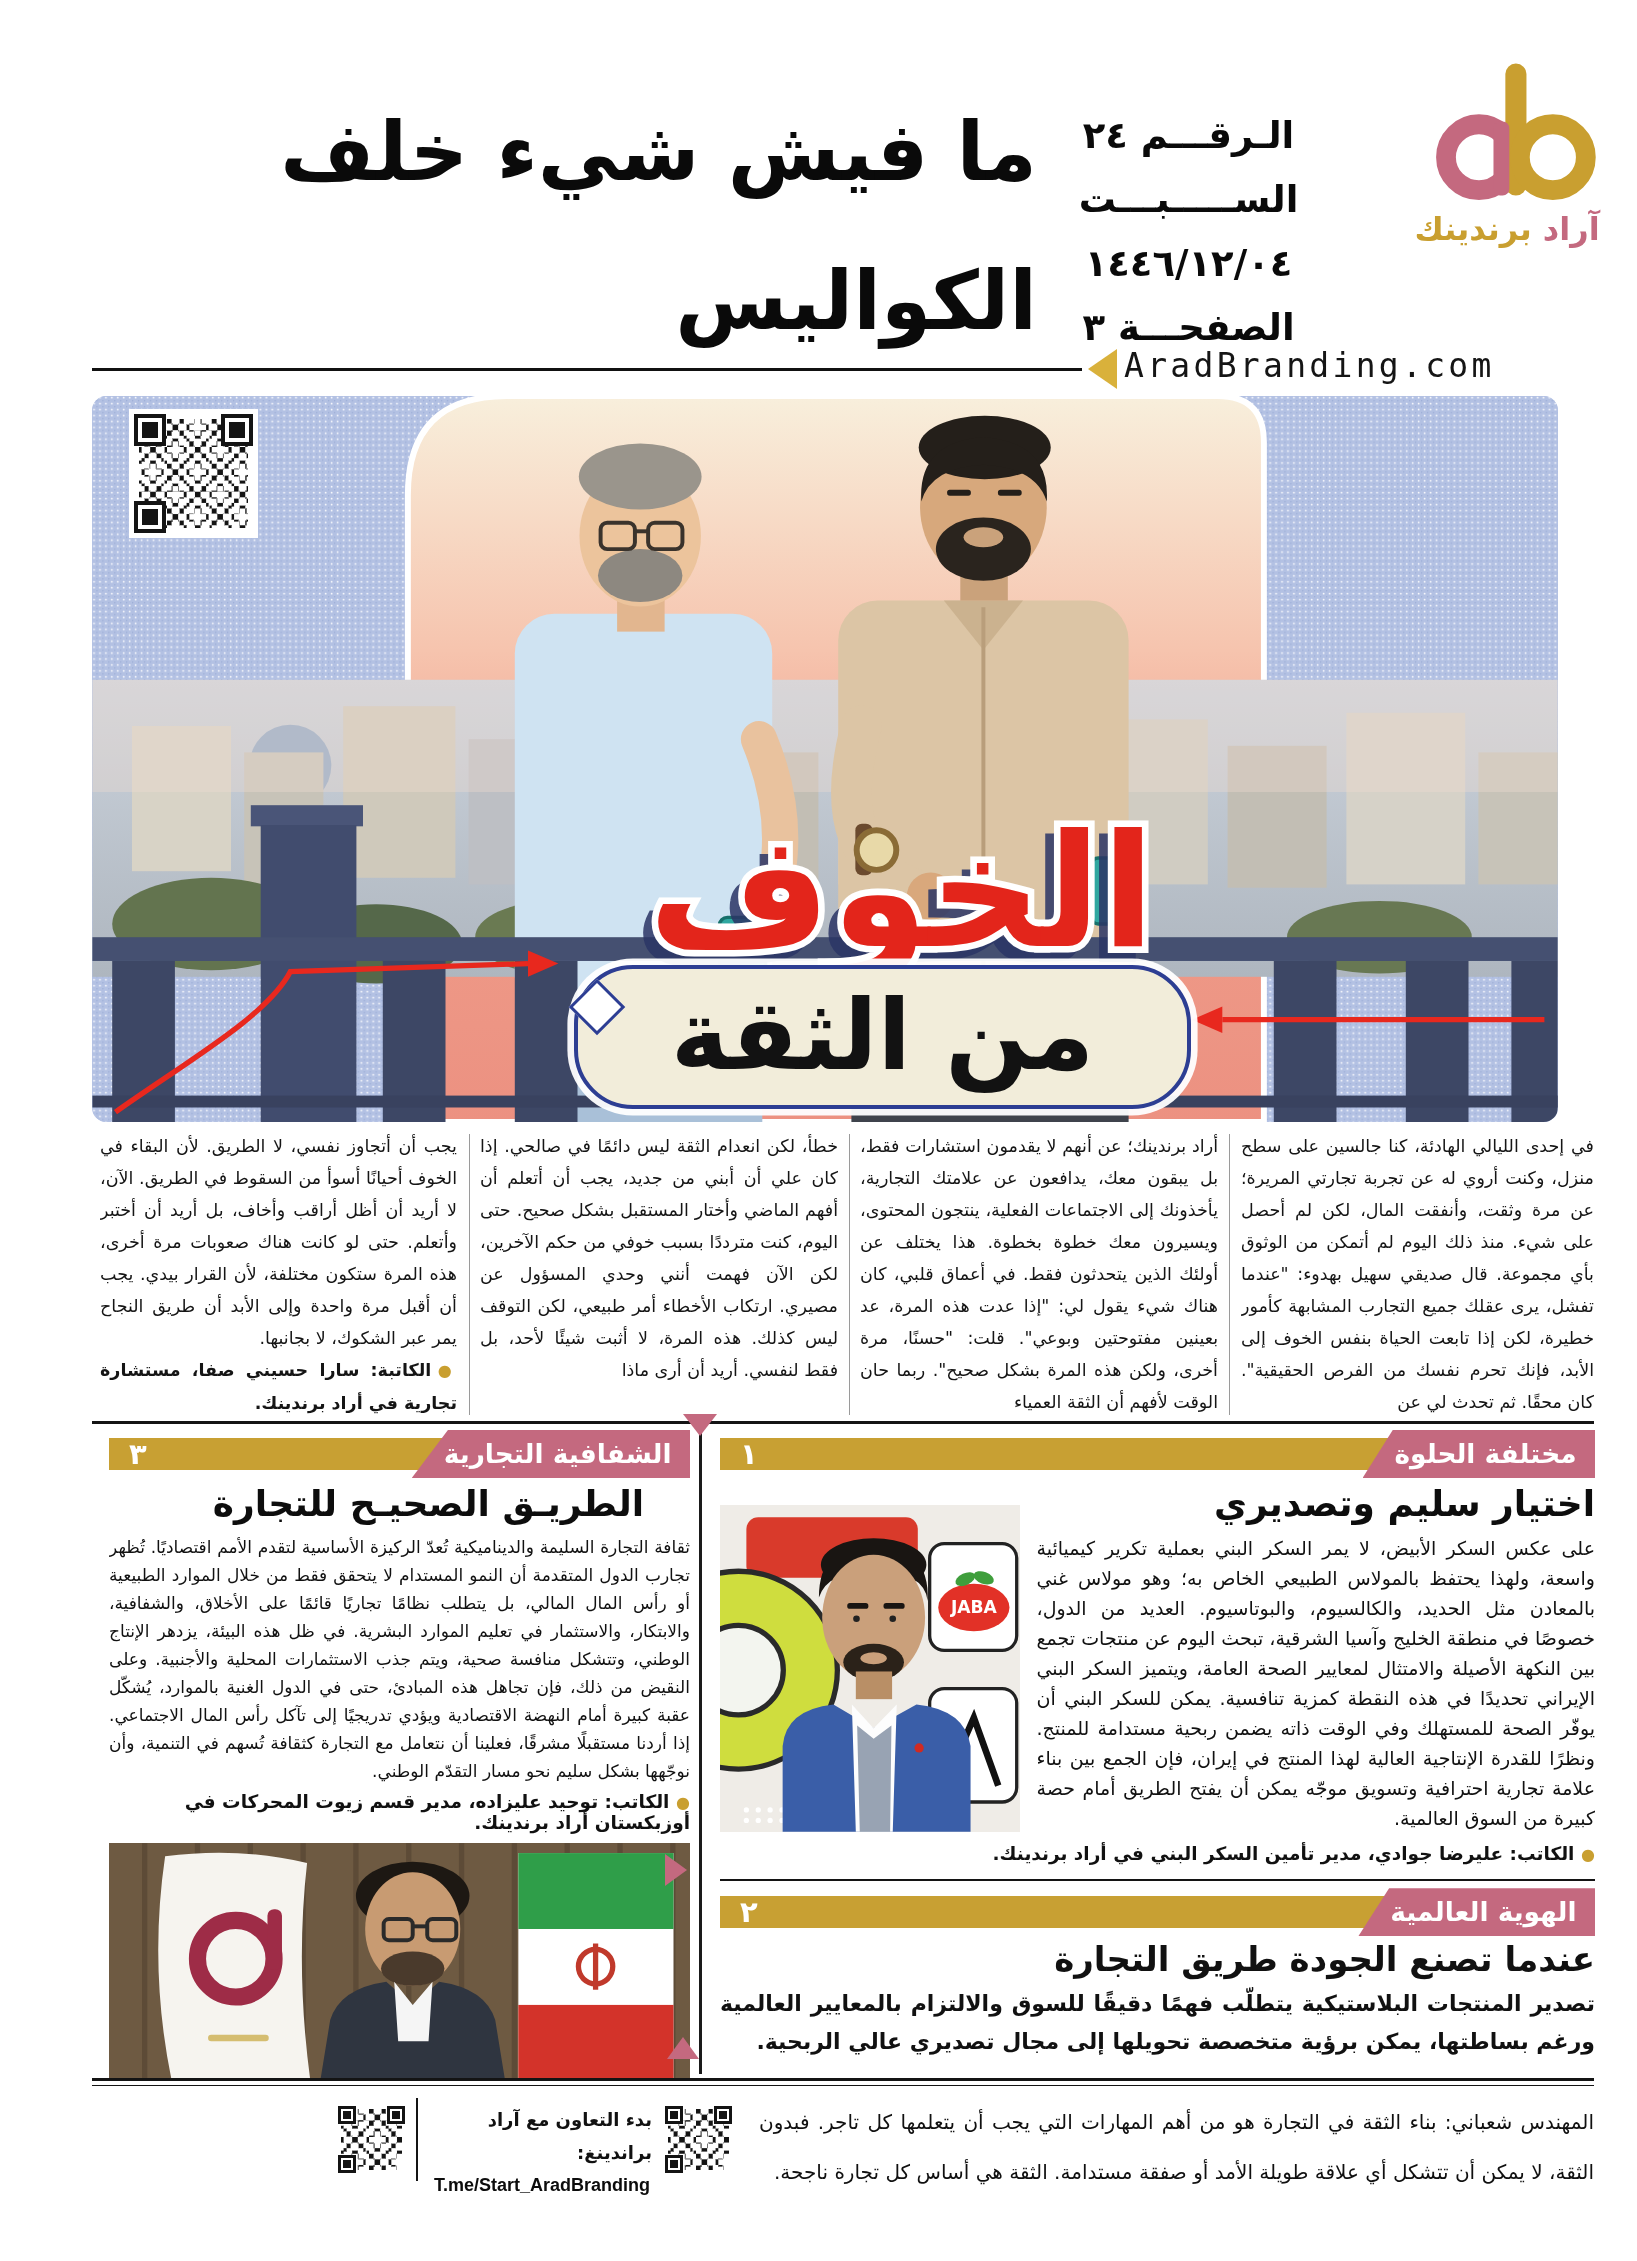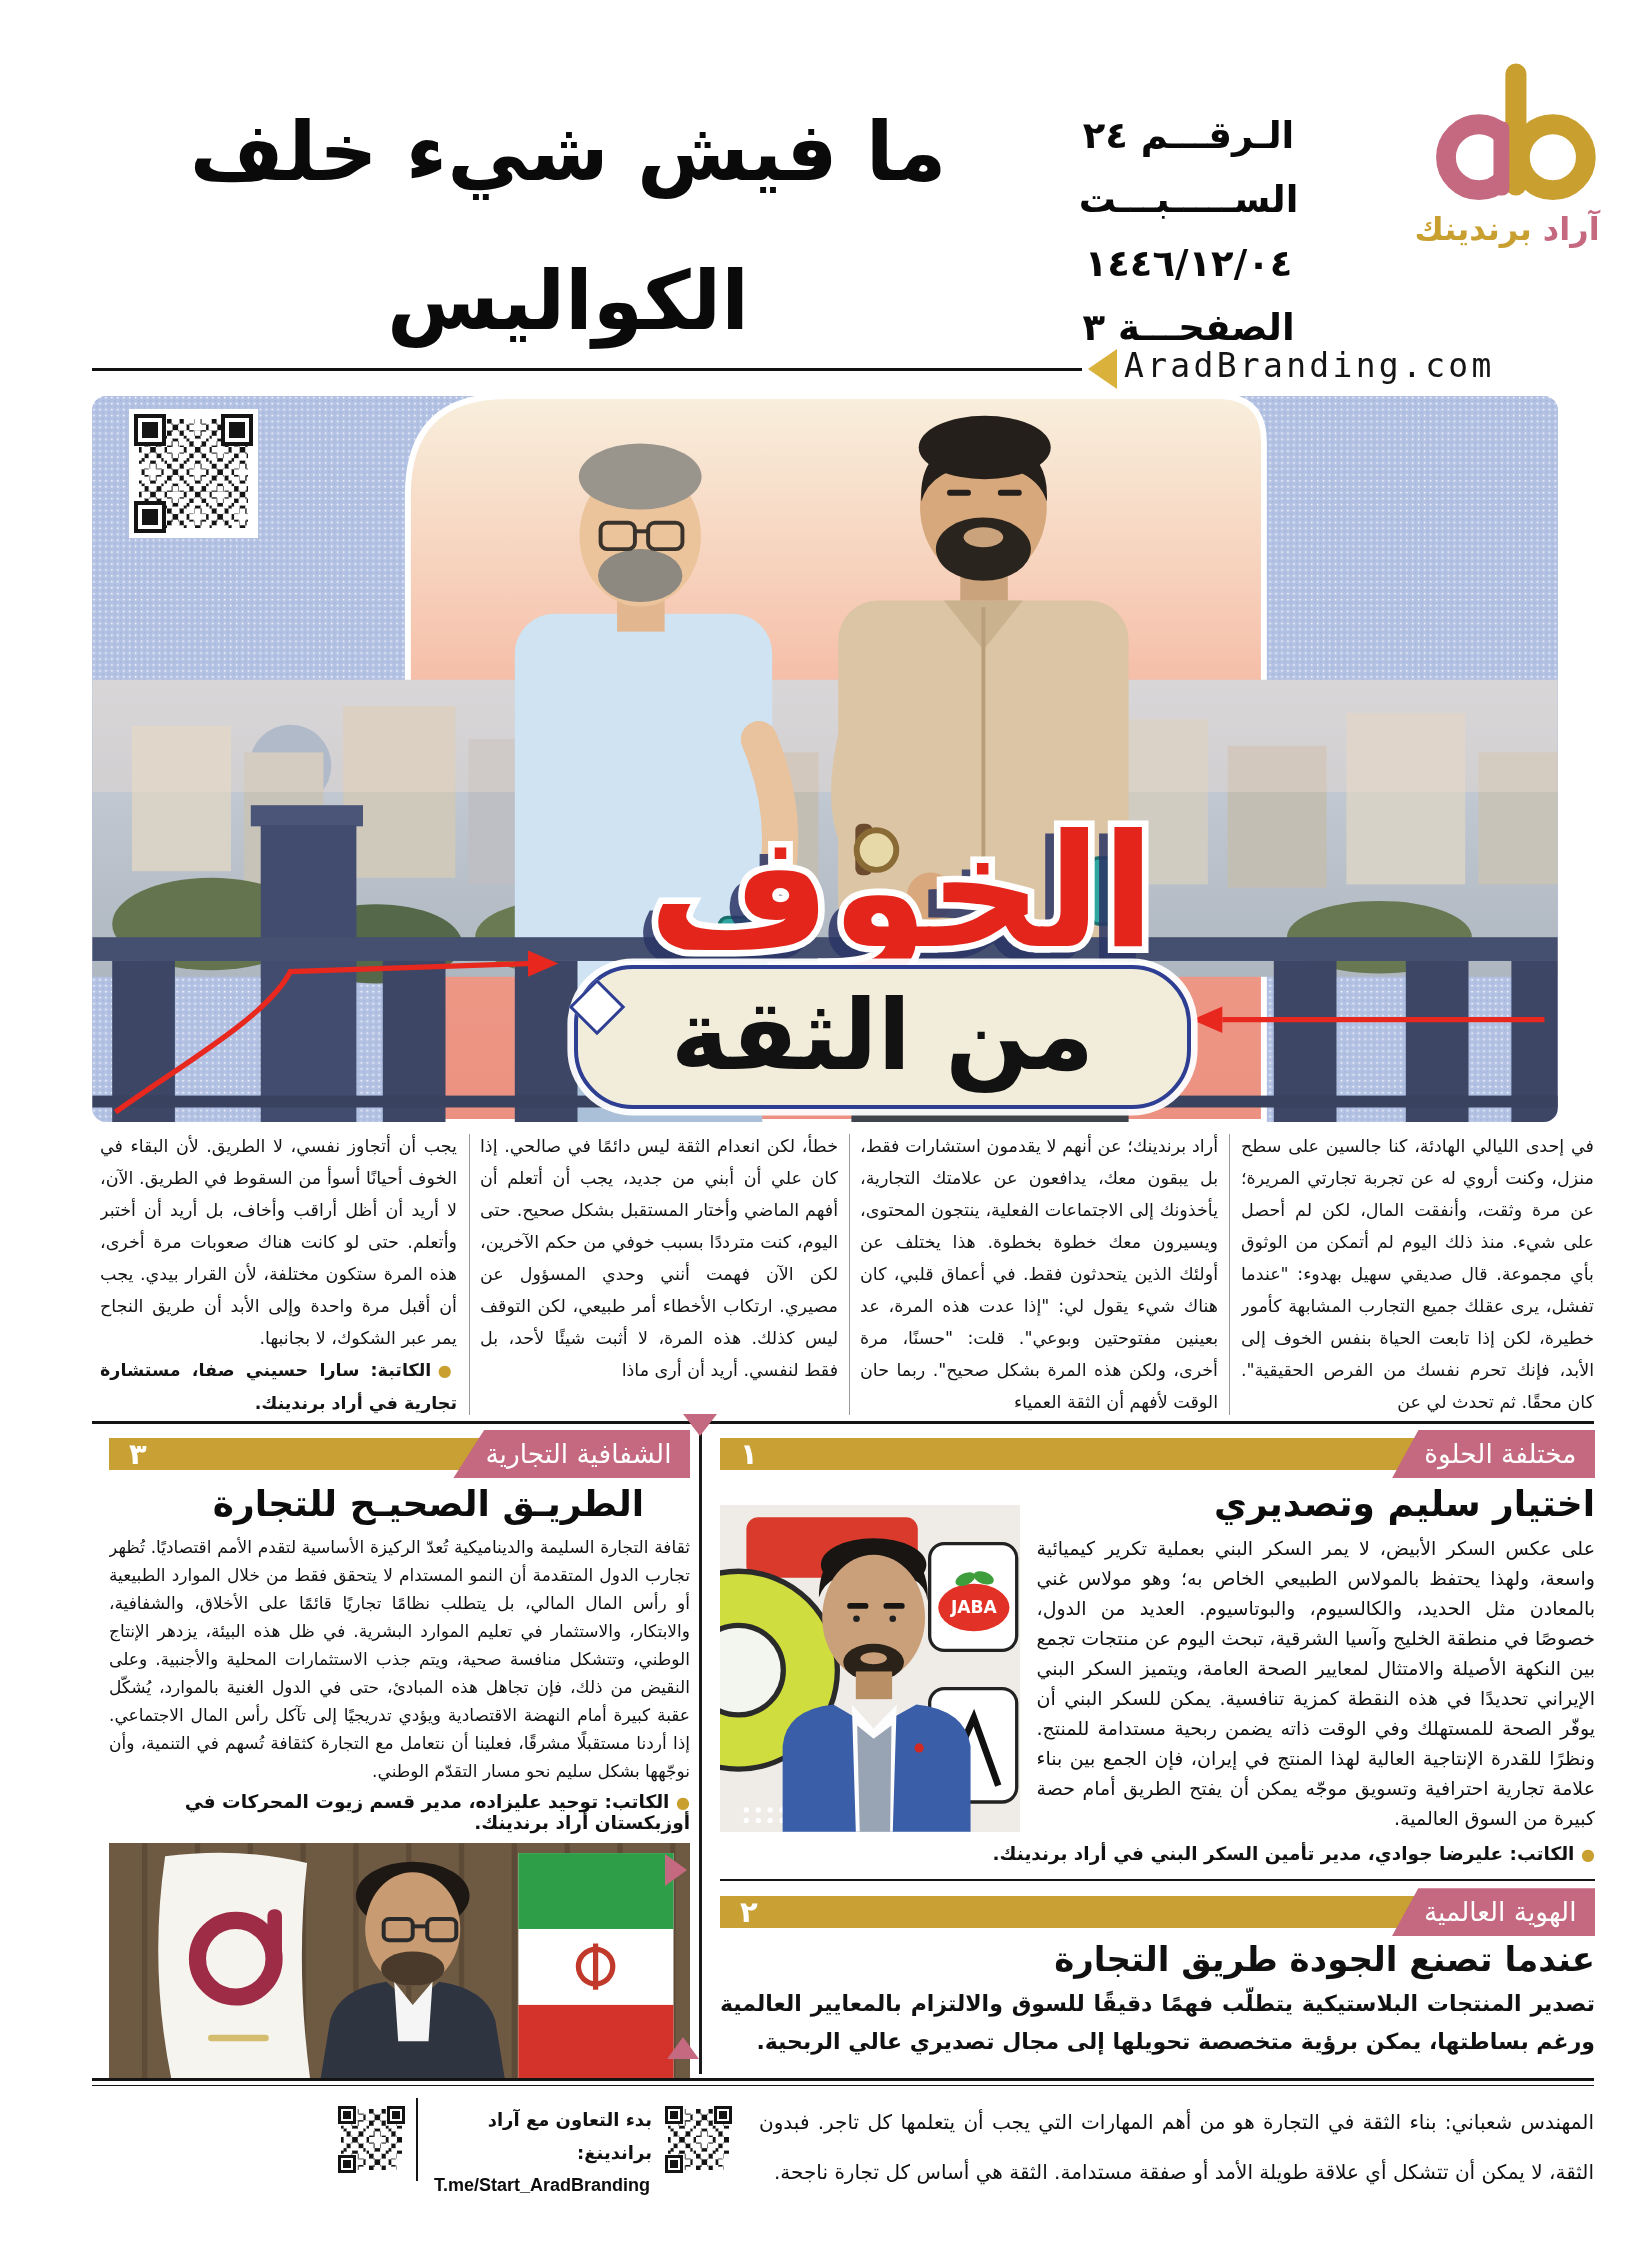--- a/index.html
+++ b/index.html
@@ -2,21 +2,21 @@
 <html lang="ar" dir="rtl" style="font-size:10.6px"><head>
 <meta charset="utf-8">
 <style>
   *{margin:0;padding:0;box-sizing:border-box}
   html,body{background:#e8e8e8}
   .page{position:relative;width:1637px;height:2261px;background:#fff;
         font-family:"DejaVu Sans",sans-serif;direction:rtl;overflow:hidden;color:#111}
   .abs{position:absolute}
 
   
-  .headline{left:99px;top:78px;width:938px;text-align:center;font-weight:bold;
+  .headline{left:99px;top:78px;width:938px;text-align:right;font-weight:bold;
             font-size:81px;line-height:149px;color:#0a0a0a;letter-spacing:-1.3px}
   .info{left:1020px;top:104px;width:337px;text-align:center;font-weight:bold;
         font-size:37px;line-height:64px;color:#0a0a0a}
   .logo{left:1413px;top:58px;width:188px;text-align:center}
   .brandline{margin-top:1.3px;font-size:32px;font-weight:bold;white-space:nowrap}
   .brand-pink{color:#c4697f}.brand-gold{color:#c99f30}
   .siteline{left:92px;top:368px;width:990px;height:2.6px;background:#111}
   .sitetri{left:1088px;top:349px;width:0;height:0;border-top:20.5px solid transparent;
            border-bottom:20.5px solid transparent;border-right:0;border-left:29px solid #d9b13b;
            transform:scaleX(-1)}
@@ -70,21 +70,21 @@
   .tri{width:0;height:0}
   .tri-down{left:683px;top:1414px;border-left:17px solid transparent;border-right:17px solid transparent;border-top:22.4px solid #c4697f}
   .tri-right{left:665px;top:1854px;border-top:16px solid transparent;border-bottom:16px solid transparent;border-right:0;border-left:22.4px solid #c4697f}
   .tri-up{left:667px;top:2037px;border-left:16px solid transparent;border-right:16px solid transparent;border-bottom:22.4px solid #c4697f}
 
   .secheader{position:relative;height:48px}
   .goldbar{position:absolute;left:0;right:79px;top:8px;height:32px;background:#c8a033}
   .secnum{position:absolute;left:20px;top:8px;height:32px;line-height:32px;
           color:#fff;font-size:29px;font-weight:bold}
   .badge{position:absolute;right:0;top:0;height:48px;line-height:48px;background:#c4697f;
-         color:#fff;font-size:26.4px;font-weight:normal;text-align:left;
+         color:#fff;font-size:26.4px;font-weight:bold;text-align:left;
          clip-path:polygon(13% 0,100% 0,100% 100%,0 100%);padding:0 18.5px 0 32px}
   .sectitle{margin-top:5.3px;text-align:right;font-size:36px;font-weight:bold;color:#0d0d0d}
   .t-pad{padding-left:40px;padding-right:46px}
   .secbody{margin-top:9.2px;text-align:justify}
   .body-sweet{font-size:19px;line-height:30px}
   .photo-sugar{float:left;width:300px;height:327px;margin:-28px 16.5px 5.3px 0;background:#efece7}
   .secauthor{margin-top:5.3px;font-size:18.5px;font-weight:bold}
   .rule2{clear:both;margin:9.2px 0 0;border-top:2.6px solid #141414;height:9.2px}
   .title2{margin-top:2.6px;text-align:right;font-size:34px;font-weight:bold;padding-left:5.3px}
   .body-ident{font-size:22px;font-weight:bold;line-height:38px;margin-top:6.6px;text-align:justify}

